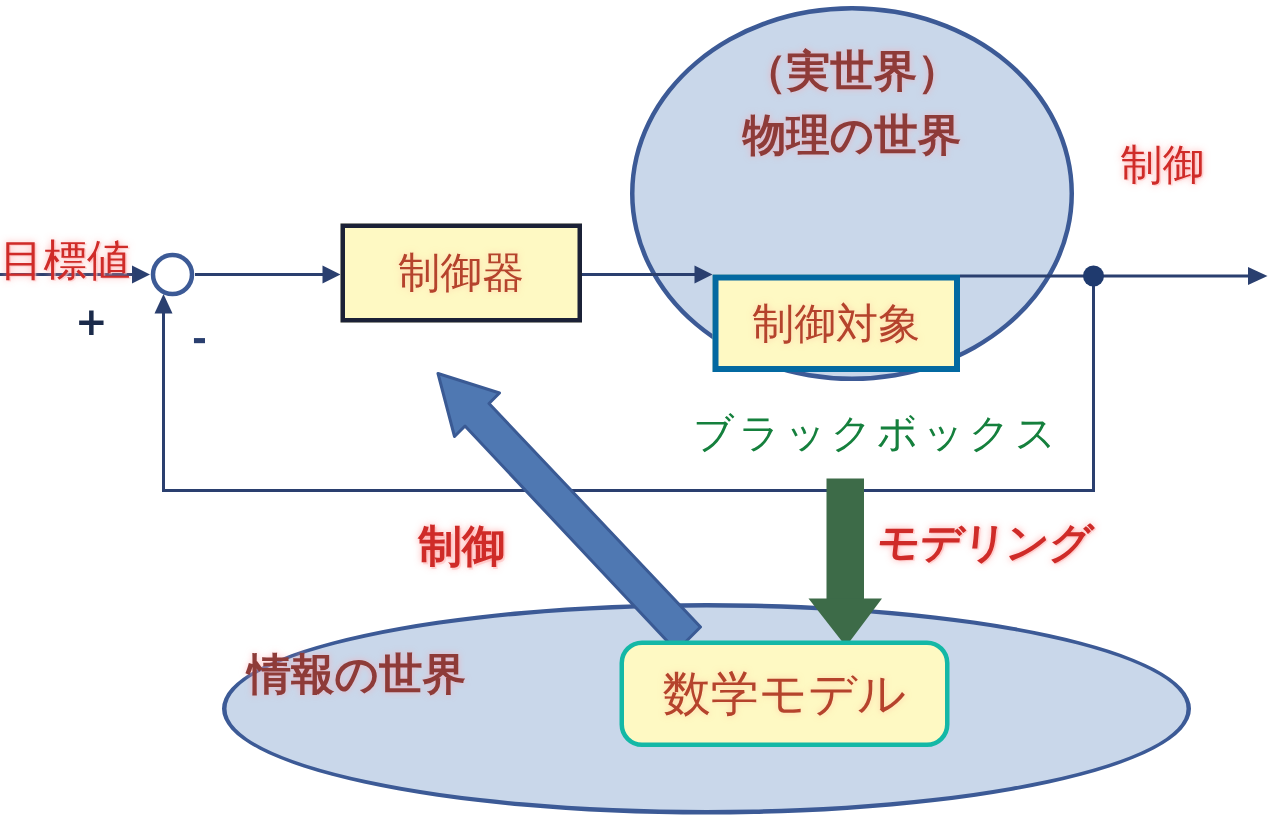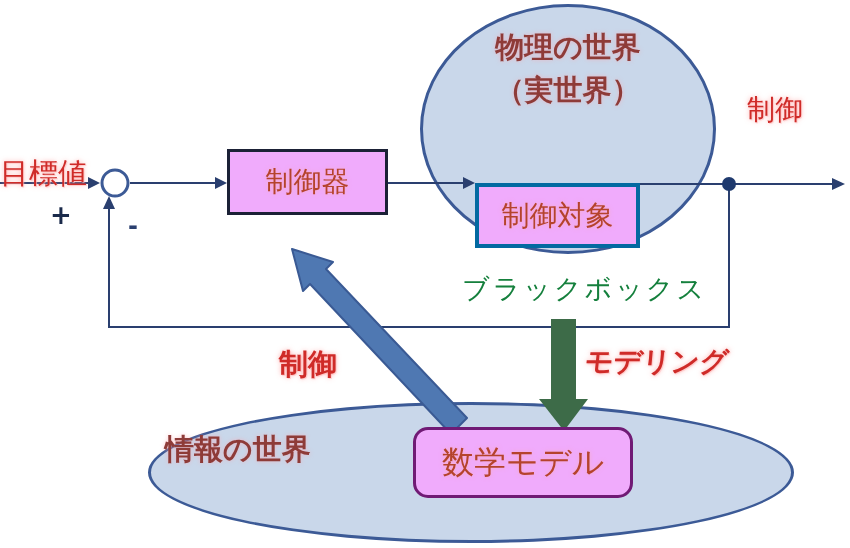--- a/index.html
+++ b/index.html
@@ -11,27 +11,27 @@
   .world{
     position:absolute;border-radius:50%;
     background:#c9d7ea;border:3px solid #3c5a96;box-sizing:border-box;z-index:1;
   }
   #physical-world{left:420px;top:4px;width:296px;height:250px;}
   #info-world{left:148px;top:402px;width:646px;height:141px;}
   
   #wires{position:absolute;left:0;top:0;z-index:2;}
   
   .block{
-    position:absolute;background:#f0abfc;box-sizing:border-box;z-index:3;
+    position:absolute;background:#fef9c3;box-sizing:border-box;z-index:3;
     display:flex;align-items:center;justify-content:center;
     color:#b5432c;text-shadow:0 0 4px rgba(255,175,150,.55);
   }
   #controller-box{left:227px;top:149px;width:161px;height:66px;border:3px solid #1b2136;font-size:28px;}
   #plant-box{left:475px;top:135px;width:165px;height:65px;border:4px solid #0369a1;font-size:28px;margin-top:48px;}
-  #math-model-box{left:413px;top:427px;width:220px;height:71px;border:3px solid #701a75;border-radius:15px;font-size:32px;z-index:5;}
+  #math-model-box{left:413px;top:427px;width:220px;height:71px;border:3px solid #14b8a6;border-radius:15px;font-size:32px;z-index:5;}
   
   .lbl{position:absolute;z-index:4;white-space:nowrap;}
   .red{color:#cf2b28;text-shadow:0 0 5px rgba(255,150,150,.8),1px 1px 0 rgba(255,200,200,.6);}
   .darkred{color:#8e3b38;font-weight:bold;text-shadow:0 0 4px rgba(255,160,170,.6);}
   #target-label{left:0px;top:136px;width:100px;font-size:29px;text-align:left;margin-top:18px;}
   #physical-world-label{left:420px;top:26px;width:296px;font-size:29px;line-height:43px;text-align:center;}
   #output-label{left:747px;top:86px;font-size:28px;line-height:48px;}
   #blackbox-label{left:462px;top:271px;font-size:27px;letter-spacing:3px;color:#15803d;}
   #control-label{left:279px;top:345px;font-size:29px;font-weight:bold;}
   #modeling-label{left:585px;top:343px;font-size:28px;font-weight:bold;transform:skewX(-6deg);}
@@ -95,22 +95,22 @@
   </div>
   <div id="math-model-box" class="block">
     <span>数学モデル</span>
   </div>
 
   <div id="target-label" class="lbl red">目標値</div>
   <div id="plus-sign" class="lbl">+</div>
   <div id="minus-sign" class="lbl">-</div>
 
   <div id="physical-world-label" class="lbl darkred">
+    <div>（実世界）</div>
     <div>物理の世界</div>
-    <div>（実世界）</div>
   </div>
 
   <div id="output-label" class="lbl red">
     <div>制御</div>
   </div>
 
   <div id="blackbox-label" class="lbl">ブラックボックス</div>
   <div id="control-label" class="lbl red">制御</div>
   <div id="modeling-label" class="lbl red">モデリング</div>
 

